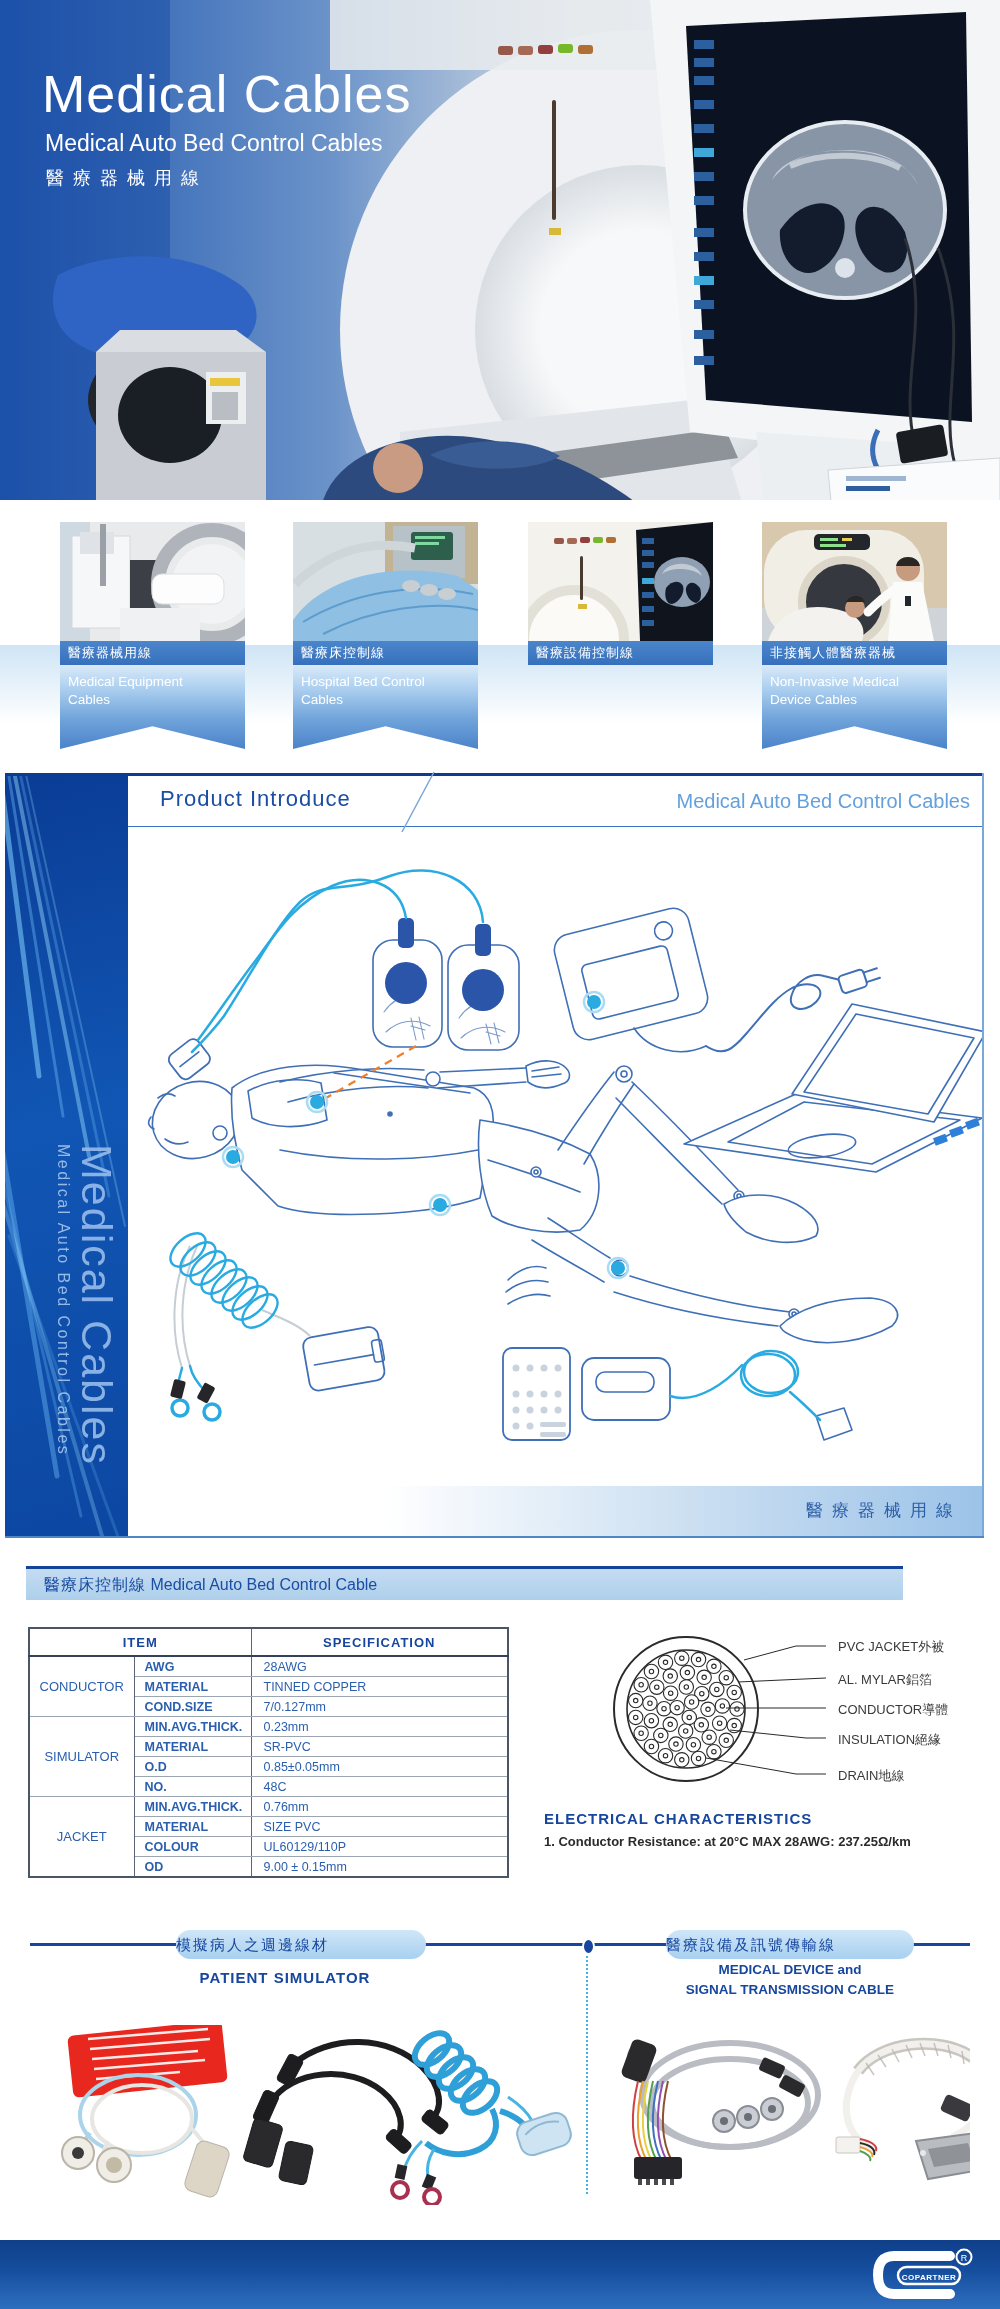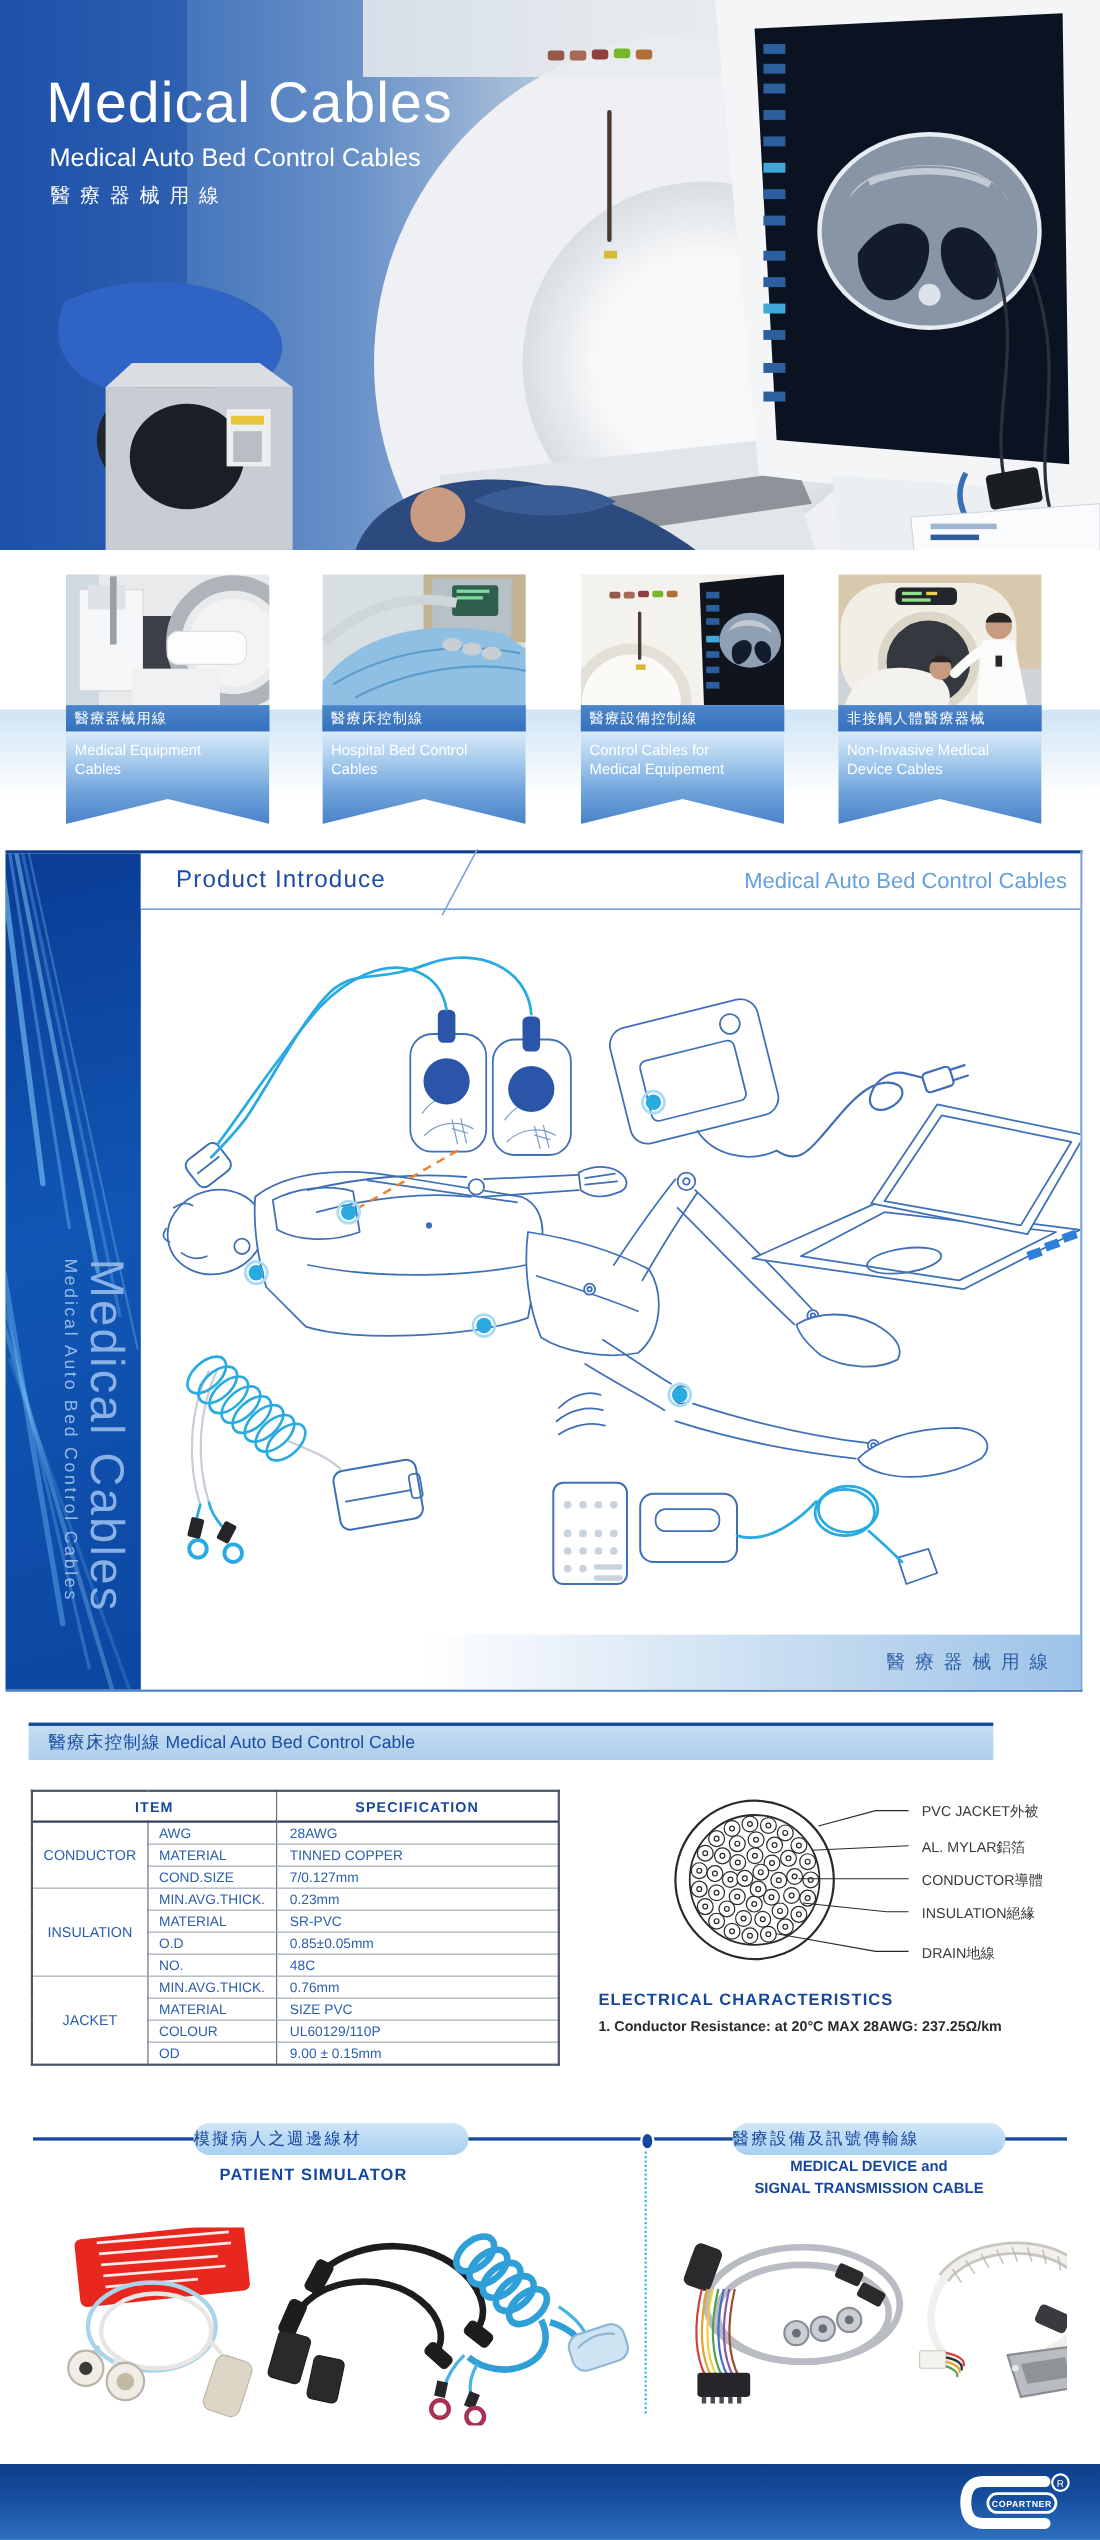--- a/index.html
+++ b/index.html
@@ -39,21 +39,21 @@
   .spec-bar{left:26px;top:1566px;width:877px;height:34px;background:linear-gradient(180deg,#c4dcf2,#aecfeb);border-top:3px solid #12449a;box-sizing:border-box;
      line-height:31px;padding-left:18px;color:#1b4da3;}
   .spec-bar .t-zh{font-size:16px;letter-spacing:1px;}
   .spec-bar .t-en{font-size:16px;}
   table.spec{position:absolute;left:28px;top:1627px;width:479px;border-collapse:collapse;table-layout:fixed;
      font-size:12.5px;color:#2b5fae;}
   table.spec td,table.spec th{border:1px solid #5a6577;padding:0;}
   table.spec th{height:26px;color:#17469e;font-size:13px;letter-spacing:1px;border-bottom:2px solid #33415a;}
   table.spec td{height:19px;border-top:1px solid #9aa5b1;border-bottom:1px solid #9aa5b1;}
   table.spec .g{text-align:center;font-size:13px;}
-  table.spec .l{padding-left:10px;}
+  table.spec .l{padding-left:10px;font-weight:bold;}
   table.spec .s{padding-left:12px;}
   table.spec{border:2px solid #4a5568;}
   .diag-label{left:838px;width:150px;font-size:13px;color:#3a3a3a;}
   .elec-h{left:544px;top:1810px;font-size:15px;font-weight:bold;color:#17469e;letter-spacing:1px;}
   .elec-l{left:544px;top:1834px;font-size:13px;font-weight:bold;color:#2a2a2a;}
   
   .tab-line{left:30px;top:1943px;width:940px;height:3px;background:#17469e;}
   .pill{top:1930px;height:29px;border-radius:15px;background:linear-gradient(180deg,#cfe6f8,#a8d0f0);
      color:#17469e;font-size:15px;letter-spacing:2px;text-align:left;line-height:29px;}
   .pill-dot{left:582px;top:1938px;width:9px;height:13px;border-radius:50%;background:#17469e;border:2px solid #fff;}
@@ -224,21 +224,20 @@
             <rect x="114" y="84" width="12" height="6"></rect>
           <rect x="114" y="98" width="12" height="6"></rect>
         </g>
         <ellipse cx="154" cy="60" rx="28" ry="25" fill="#8fa0b5"></ellipse>
         <path d="M134,52 C140,38 168,38 174,54 C166,46 144,44 134,52 Z" fill="#c2cad4"></path>
         <path d="M138,66 C144,58 152,58 155,64 C157,70 152,80 144,82 C138,82 136,74 138,66 Z" fill="#131c2c"></path>
         <path d="M172,66 C166,58 160,60 158,66 C157,72 162,80 168,81 C173,80 174,72 172,66 Z" fill="#131c2c"></path>
       </svg>
     </div>
     <div class="zh">醫療設備控制線</div>
-    <div class="ribbon" style="padding-right:30px;">Control Cables for Medical Equipement</div>
   </div>
 
   <div class="abs card" style="left:762px">
     <div class="photo">
       <svg width="185" height="119" viewBox="0 0 185 119">
         <rect width="185" height="119" fill="#d8c9ae"></rect>
         <rect x="0" y="86" width="185" height="33" fill="#cfd4d8"></rect>
         <rect x="2" y="8" width="160" height="111" rx="42" fill="#f1eee6"></rect>
         <circle cx="82" cy="80" r="42" fill="#35393f"></circle>
         <circle cx="82" cy="80" r="42" fill="none" stroke="#dcd6c8" stroke-width="8"></circle>
@@ -521,21 +520,21 @@
     </tr>
     <tr>
           <td class="l">MATERIAL</td>
           <td class="s">TINNED  COPPER</td>
         </tr>
     <tr>
           <td class="l">COND.SIZE</td>
           <td class="s">7/0.127mm</td>
         </tr>
     <tr>
-      <td class="g" rowspan="4">INSULATION</td>
+      <td class="g" rowspan="4">SIMULATOR</td>
       <td class="l">MIN.AVG.THICK.</td>
       <td class="s">0.23mm</td>
     </tr>
     <tr>
           <td class="l">MATERIAL</td>
           <td class="s">SR-PVC</td>
         </tr>
     <tr>
           <td class="l">O.D</td>
           <td class="s">0.85±0.05mm</td>

